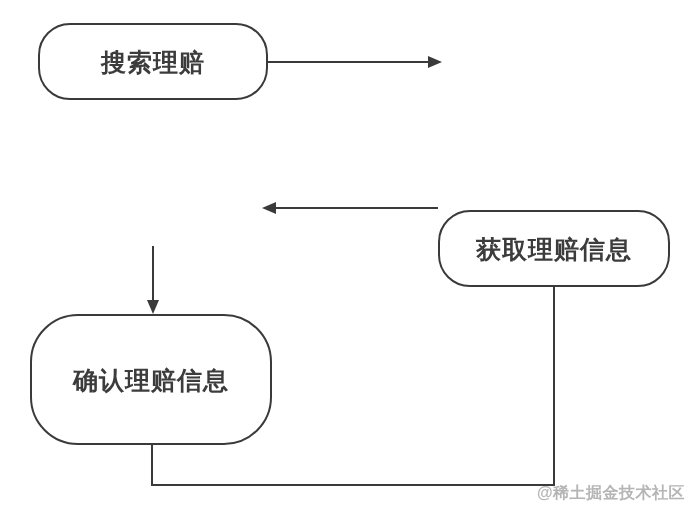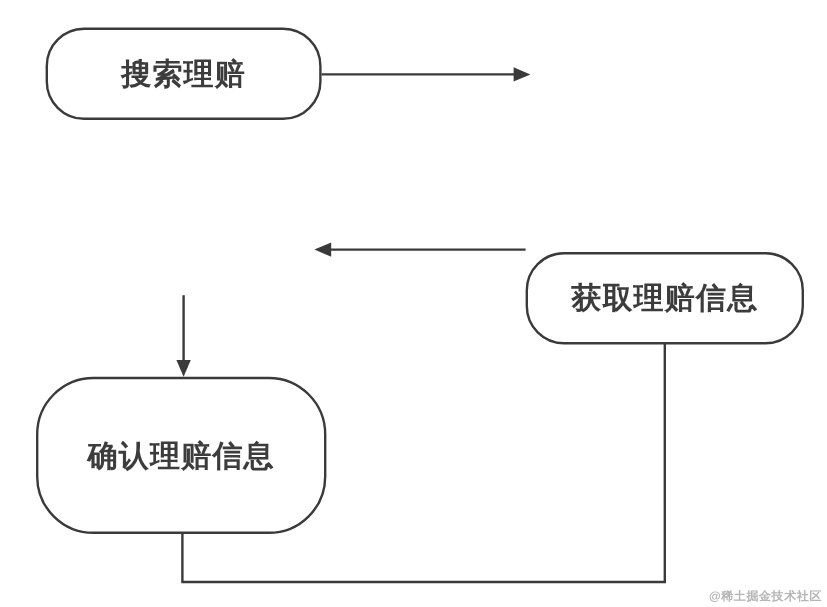--- a/index.html
+++ b/index.html
@@ -55,21 +55,21 @@
     letter-spacing: 1px;
   }
   .node.big {
     border-radius: 48px;
     text-align: right;
   }
   .watermark {
     position: absolute;
     right: 4px;
     bottom: 2px;
-    font-size: 10px;
+    font-size: 16px;
     color: var(--watermark);
     letter-spacing: 0.5px;
     white-space: nowrap;
     margin-left: 28px;
   }
 </style>
 </head>
 <body>
 
 <div class="canvas">

